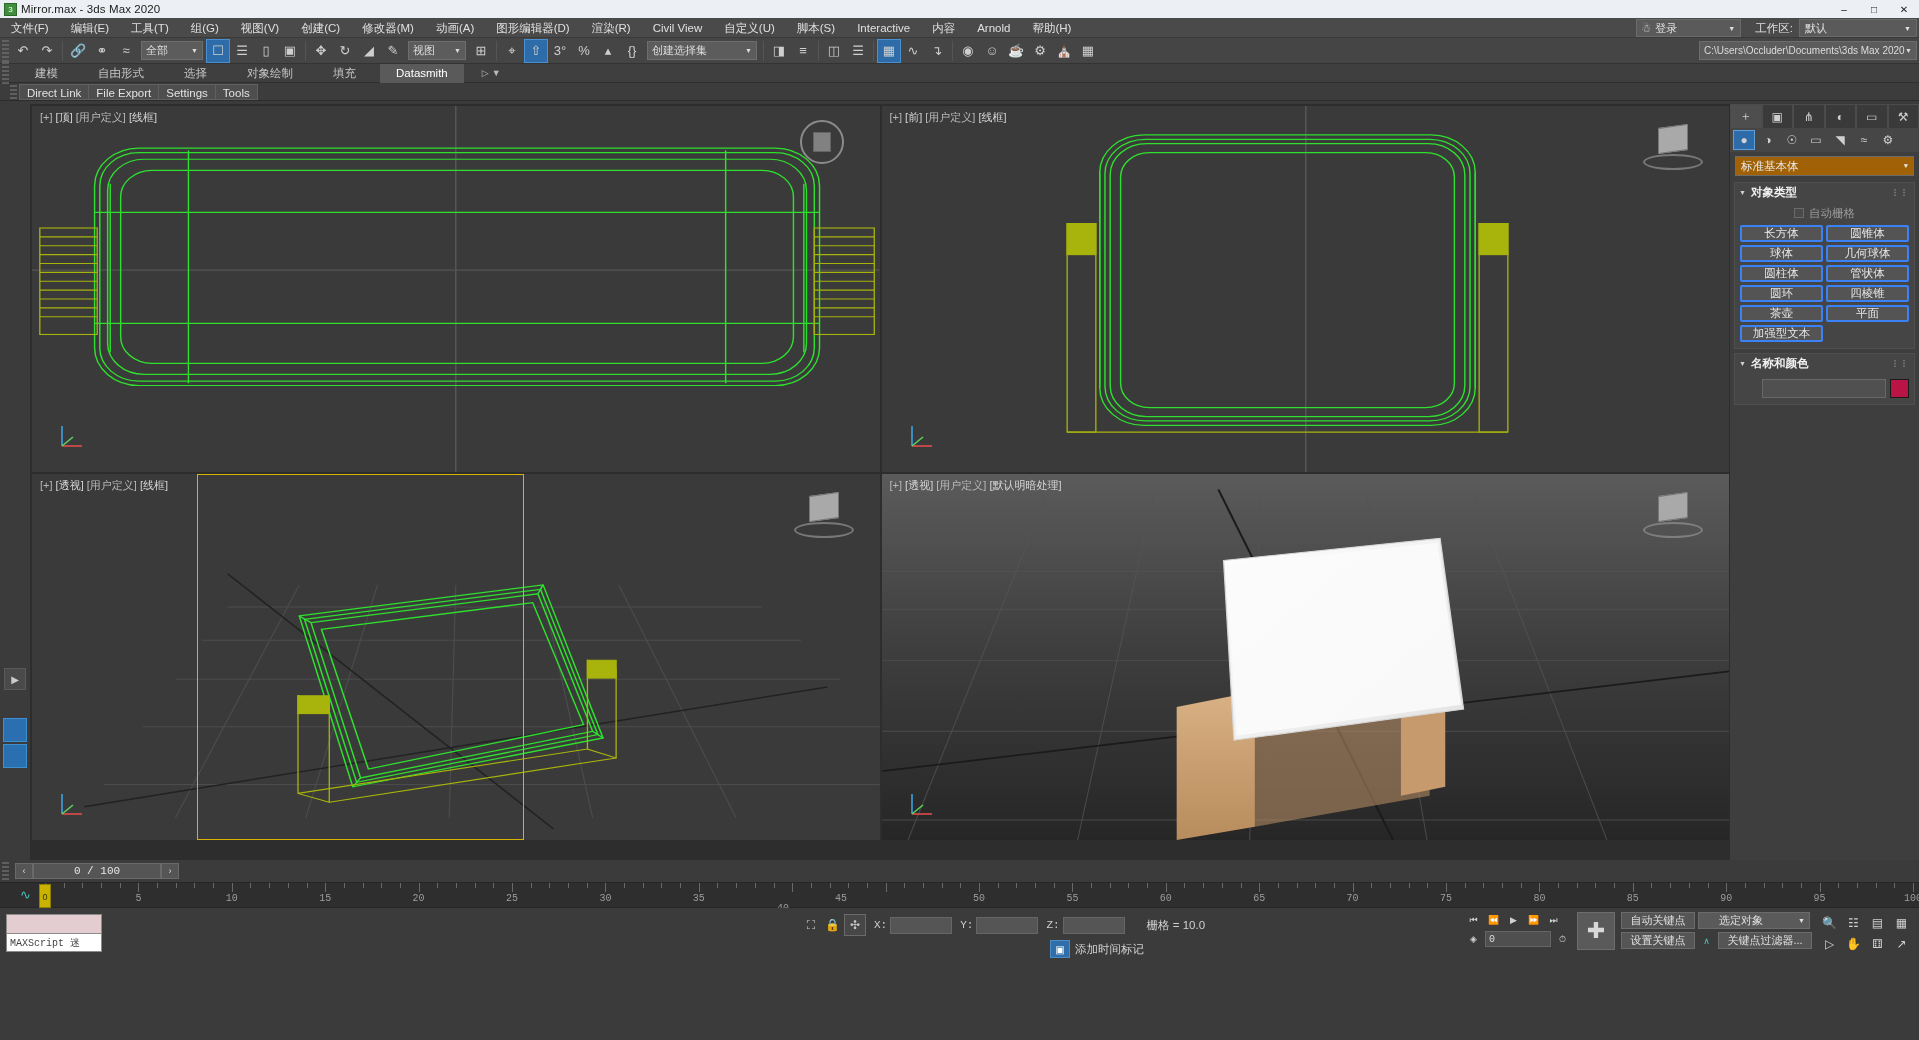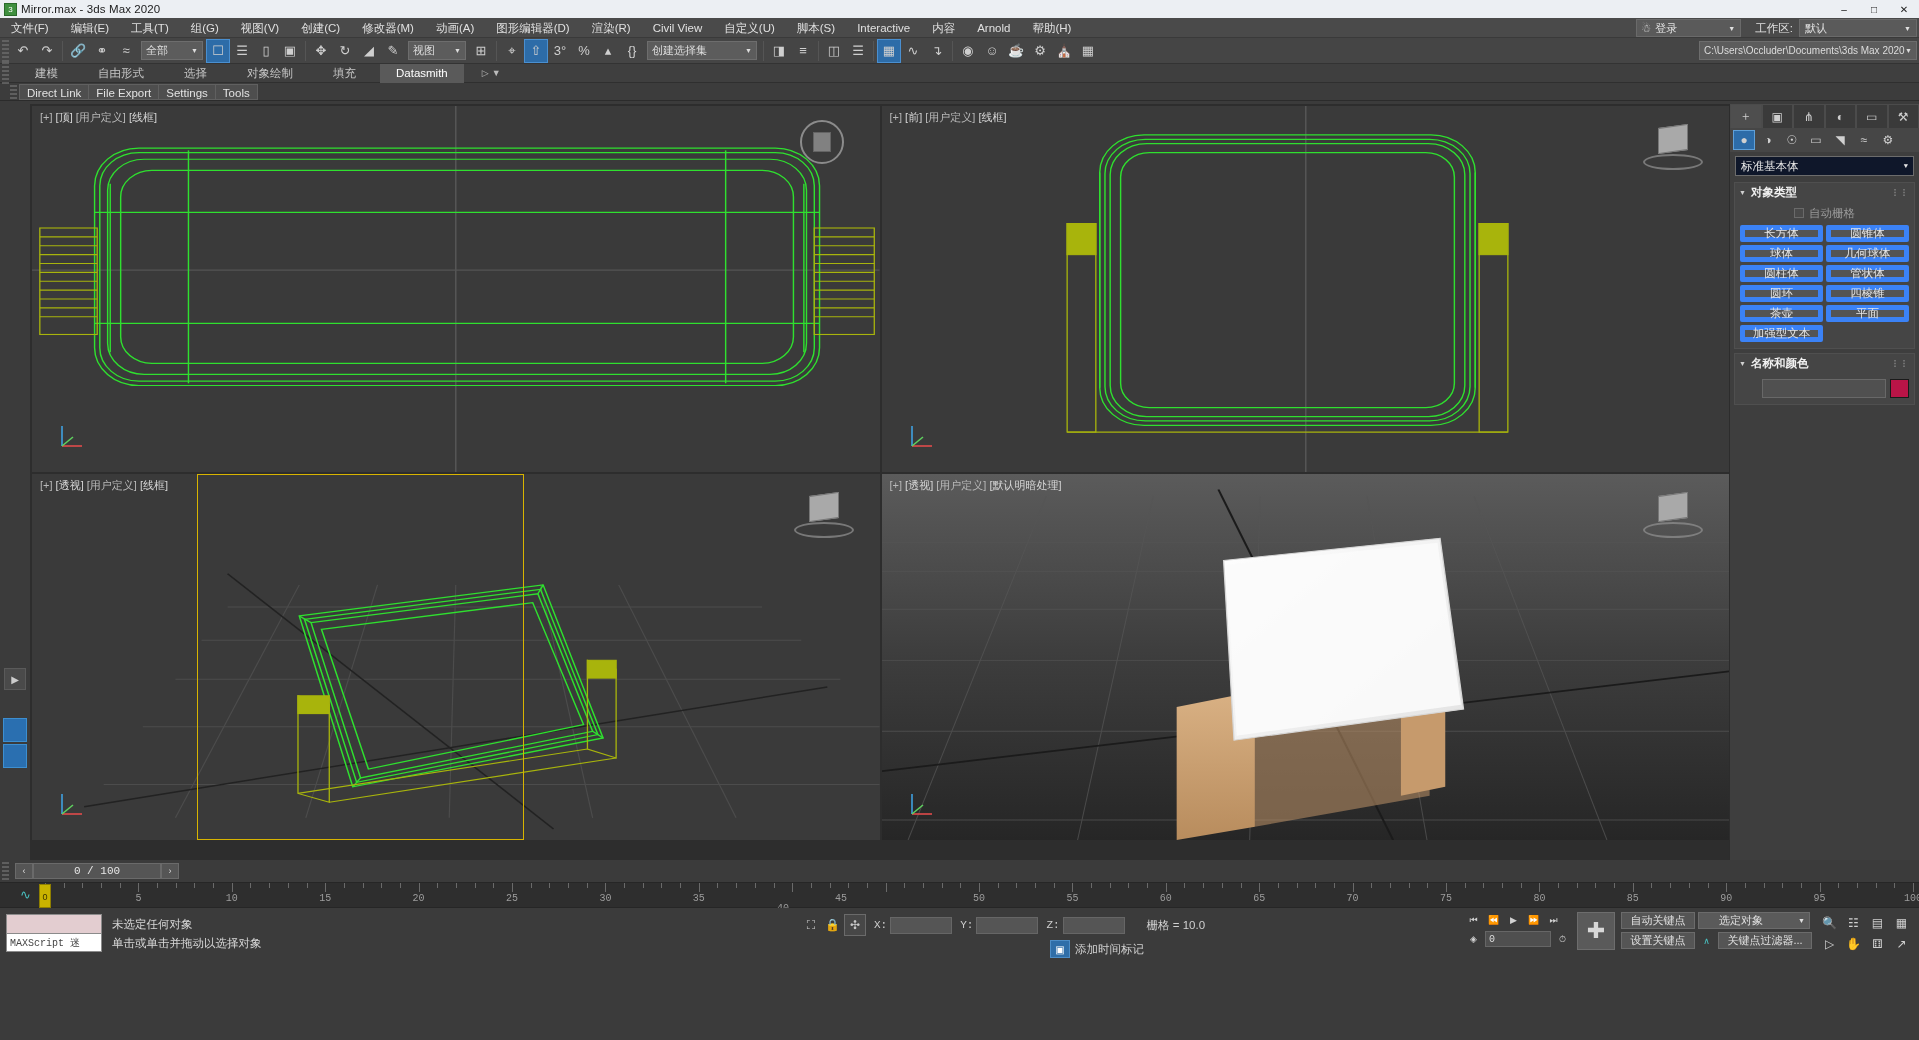--- a/index.html
+++ b/index.html
@@ -166,35 +166,35 @@
     display:flex; flex-direction:column; }
   .cp-tabs { display:flex; height:24px; background:#3a3a3a; }
   .cp-tab { flex:1; display:flex; align-items:center; justify-content:center;
     border:1px solid #4b4b4b; border-bottom:none; color:#cfcfcf; font-size:12px; }
   .cp-tab.active { background:#4e4e4e; }
   .cp-icons { display:flex; height:24px; align-items:center; padding-left:3px; gap:2px;
     background:#464646; }
   .cpi { width:22px; height:20px; display:flex; align-items:center; justify-content:center;
     font-size:12px; color:#d0d0d0; border:1px solid transparent; }
   .cpi.on { background:#2d6ca8; border-color:#5fa0d8; }
-  .cp-combo { margin:4px 5px; height:20px; background:#0f172a; border:1px solid #6c6c6c;
+  .cp-combo { margin:4px 5px; height:20px; background:#a16207; border:1px solid #6c6c6c;
     display:flex; align-items:center; padding:0 5px; font-size:11.5px; color:#e8e8e8;
     position:relative;font-family:Liberation Mono, monospace; }
   .cp-combo .cap { position:absolute; right:5px; font-size:7px; }
   .rollout { margin:2px 4px; background:#454545; border:1px solid #4f4f4f; }
   .ro-head { height:18px; display:flex; align-items:center; font-size:11.5px; font-weight:bold;
     color:#f0f0f0; padding-left:4px; position:relative; }
   .ro-head .tri { font-size:7px; margin-right:5px; color:#d0d0d0; }
   .ro-head .dots { position:absolute; right:5px; font-size:8px; color:#8d8d8d; letter-spacing:1px;}
   .ro-body { padding:3px 5px 6px; }
   .autogrid { display:flex; align-items:center; justify-content:center; gap:5px;
     font-size:11.5px; color:#9a9a9a; height:18px; }
   .chk { width:10px; height:10px; background:#4a4a4a; border:1px solid #6a6a6a; }
   .btngrid { display:grid; grid-template-columns:1fr 1fr; gap:3px; margin-top:3px; }
-  .obtn { height:17px; background:#545454; border:5px solid #3b82f6; border-radius:2px;
+  .obtn { height:17px; background:#545454; border:2px solid #3b82f6; border-radius:2px;
     font-size:11.5px; color:#e6e6e6; display:flex; align-items:center; justify-content:center; }
   .obtn.wide { grid-column:1; }
   .namerow { display:flex; align-items:center; gap:4px; margin-top:4px; padding-left:22px; }
   .namefld { flex:1; height:19px; background:#505050; border:1px solid #686868; }
   .swatch { width:19px; height:19px; border:1px solid #1a1a1a; }
 </style>
 </head>
 <body>
 
 <div class="titlebar">
@@ -749,24 +749,20 @@
         <div class="tlabel" style="left: 1868px;">100</div>
       </div>
     <div class="playhead" id="playhead" style="left: 39px;">0</div>
   </div>
 
   <div class="statusbar">
     <div class="mxs">
       <div class="mxs-top"></div>
       <div class="mxs-bot">MAXScript 迷</div>
     </div>
-    <div class="prompts">
-      <div class="prompt1">未选定任何对象</div>
-      <div class="prompt2">单击或单击并拖动以选择对象</div>
-    </div>
 
     <div class="coordzone">
       <div class="ib">⛶</div>
       <div class="ib">🔒</div>
       <div class="ib framed">✣</div>
       <div class="coordlbl">X:</div>
       <div class="coordfld"></div>
       <div class="coordlbl">Y:</div>
       <div class="coordfld"></div>
       <div class="coordlbl">Z:</div>

